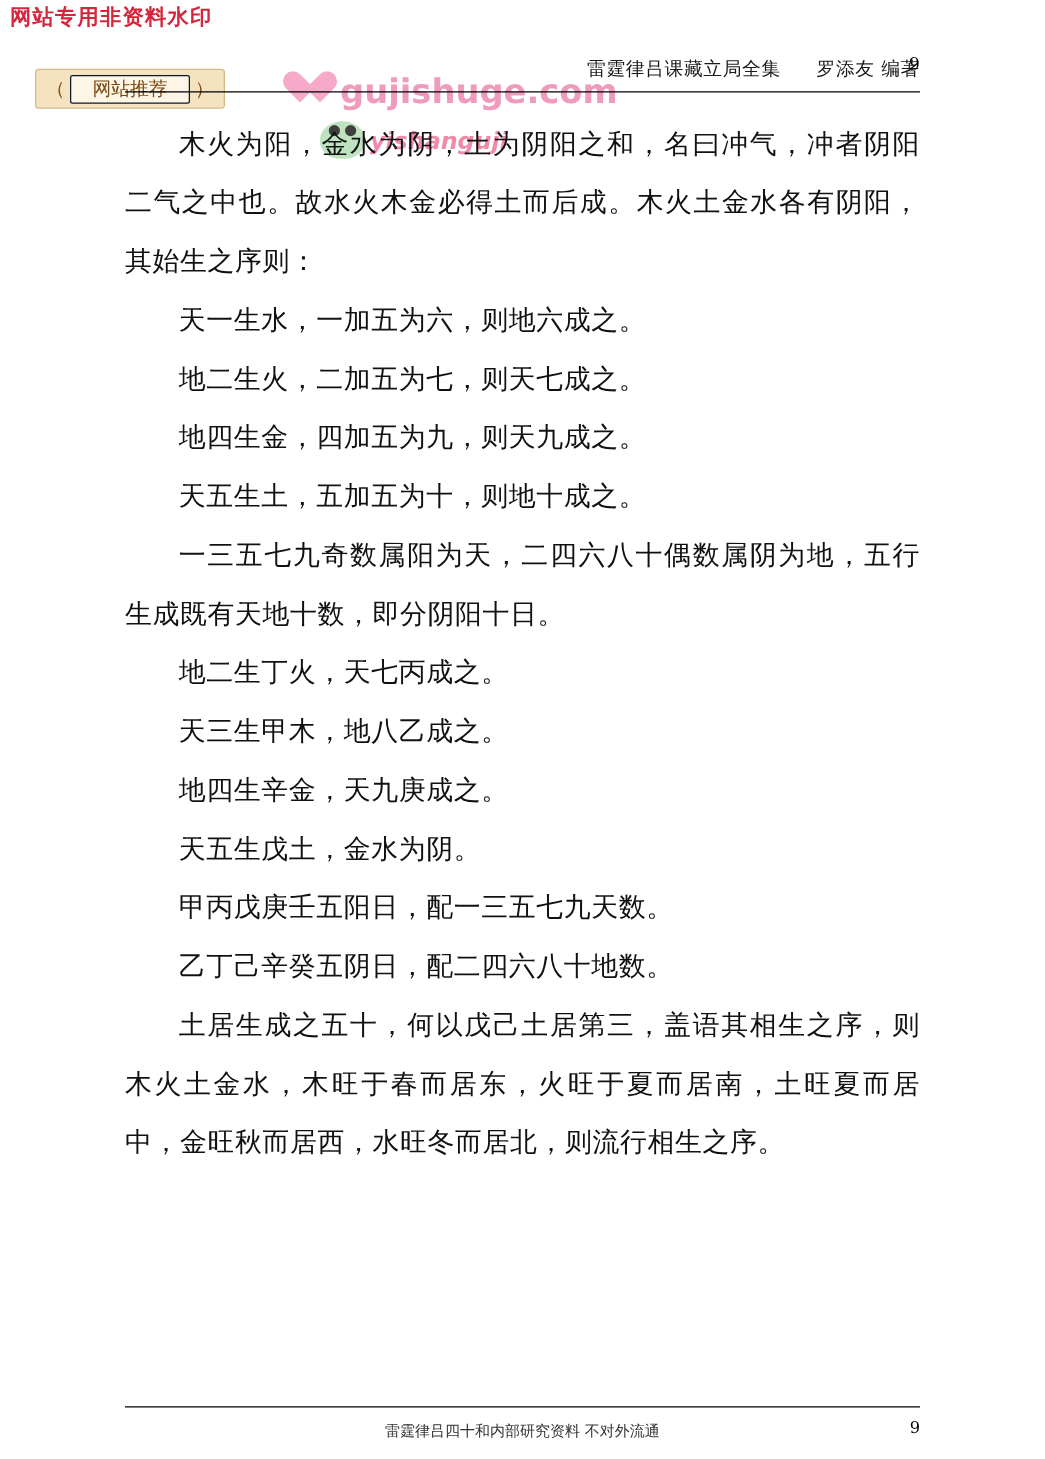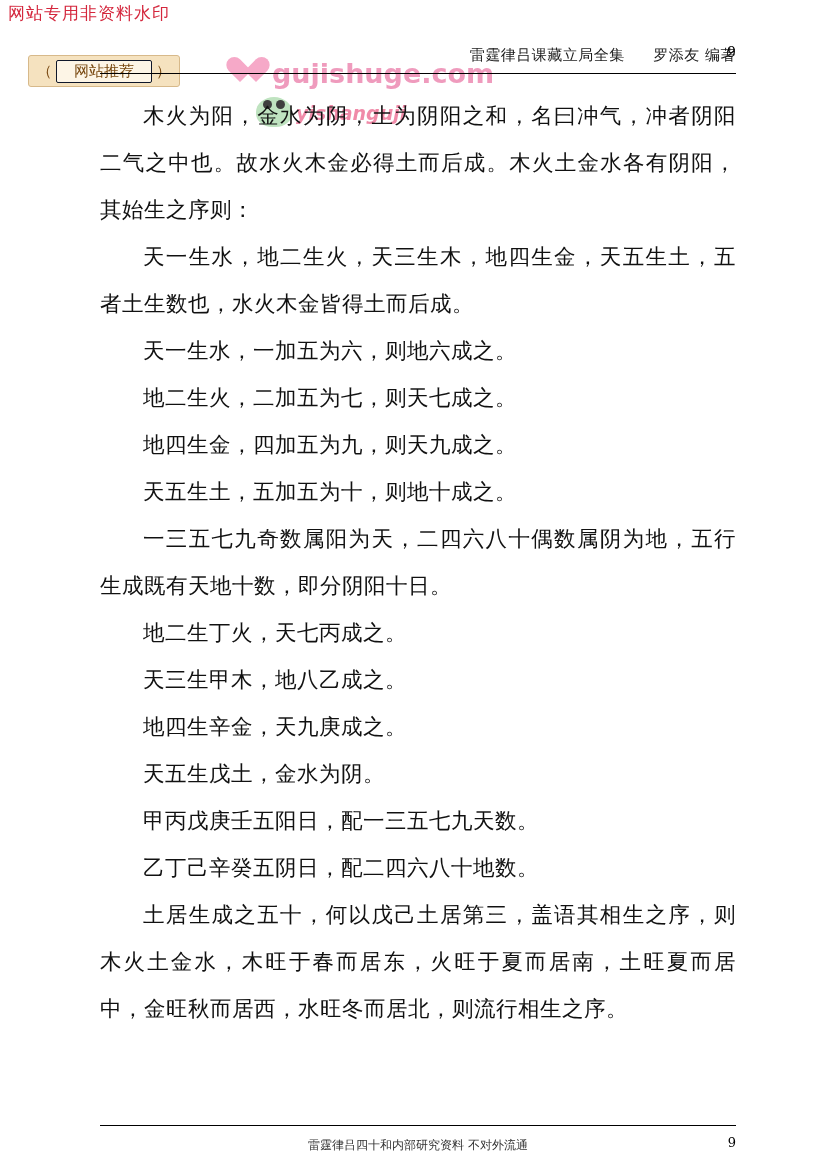--- a/index.html
+++ b/index.html
@@ -20,21 +20,21 @@
     inset: 0;
   }
 
   
   .wm-topleft {
     position: absolute;
     left: 8px;
     top: 2px;
     font-family: "DejaVu Sans", "Liberation Sans", sans-serif;
     font-size: 17px;
-    font-weight: normal;
+    font-weight: bold;
     color: #d4273d;
     letter-spacing: 1px;
     white-space: nowrap;
   }
 
   
   .wm-badge {
     position: absolute;
     left: 28px;
     top: 55px;
@@ -243,21 +243,20 @@
       <span>雷霆律吕课藏立局全集</span>
       <span class="sep"></span>
       <span>罗添友  编著</span>
     </div>
     <div class="header-page">9</div>
     <div class="header-line"></div>
   </div>
 
   <div class="content">
     <p>木火为阳，金水为阴，土为阴阳之和，名曰冲气，冲者阴阳二气之中也。故水火木金必得土而后成。木火土金水各有阴阳，其始生之序则：</p>
-    <p>天一生水，地二生火，天三生木，地四生金，天五生土，五者土生数也，水火木金皆得土而后成。</p>
     <p>天一生水，一加五为六，则地六成之。</p>
     <p>地二生火，二加五为七，则天七成之。</p>
     <p>地四生金，四加五为九，则天九成之。</p>
     <p>天五生土，五加五为十，则地十成之。</p>
     <p>一三五七九奇数属阳为天，二四六八十偶数属阴为地，五行生成既有天地十数，即分阴阳十日。</p>
     <p>地二生丁火，天七丙成之。</p>
     <p>天三生甲木，地八乙成之。</p>
     <p>地四生辛金，天九庚成之。</p>
     <p>天五生戊土，金水为阴。</p>
     <p>甲丙戊庚壬五阳日，配一三五七九天数。</p>

